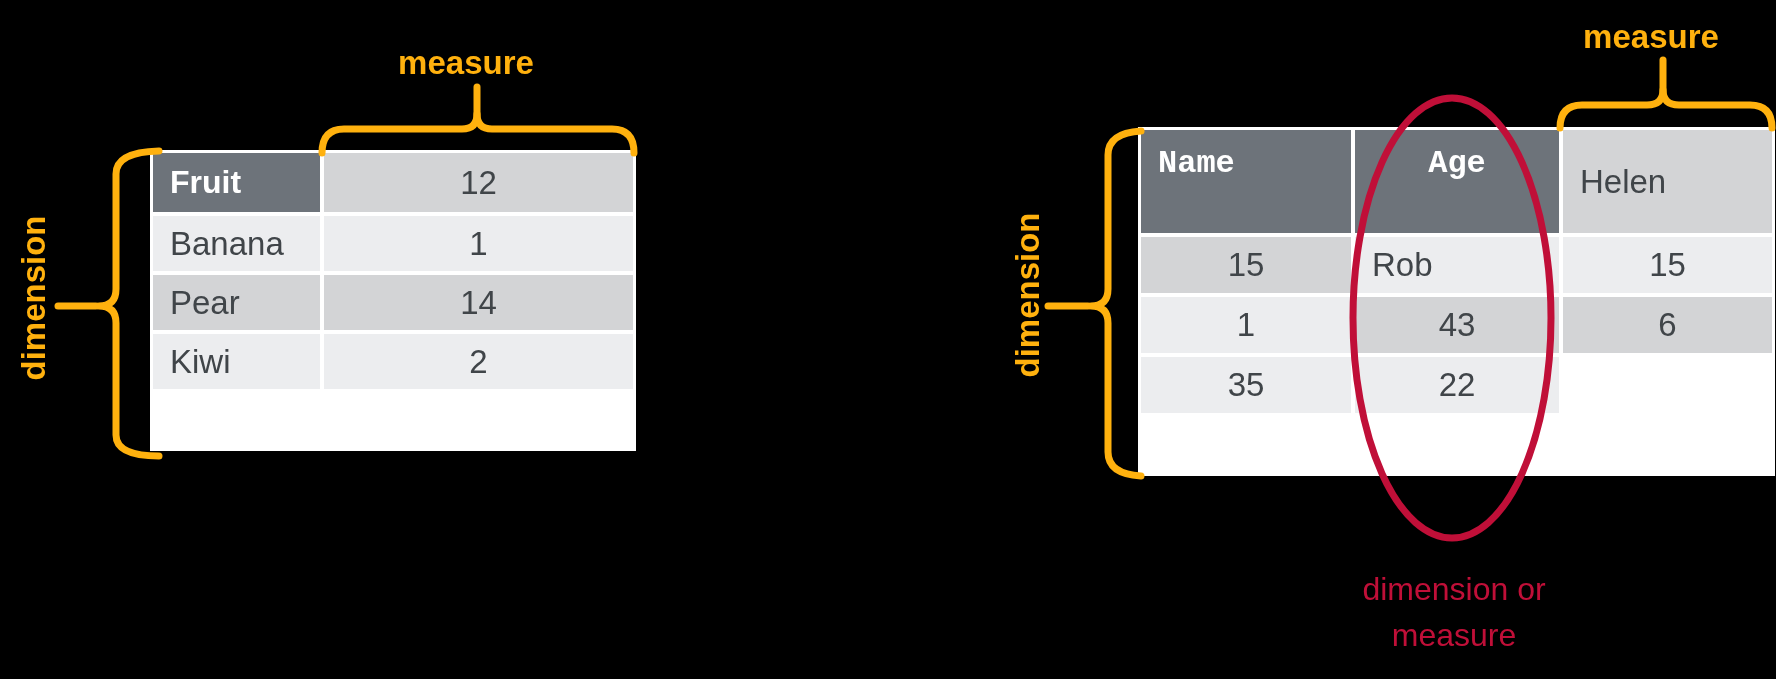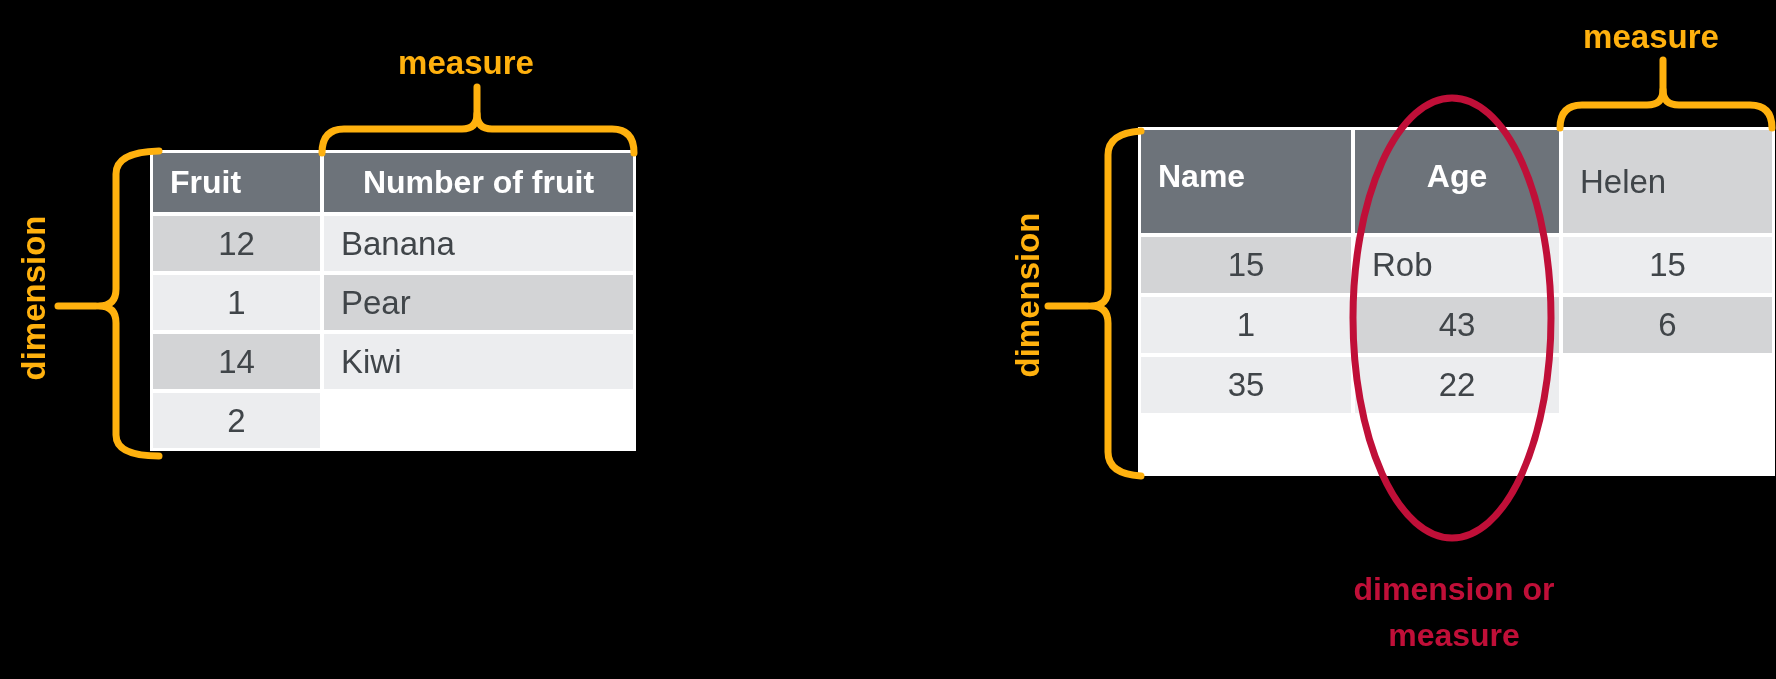--- a/index.html
+++ b/index.html
@@ -32,24 +32,25 @@
   }
   .cell { display: flex; align-items: center; justify-content: center; }
   .th {
     background: #6D737A;
     color: #ffffff;
     font-weight: bold;
     font-size: 32px;
   }
   .tbl-right .th {
     align-items: flex-start;
-    padding-top: 24px;
+    padding-top: 11px;
     line-height: 45px;
     text-align: center;
     box-sizing: border-box;
+    font-family: Liberation Mono, monospace;
   }
   .cell.first {
     justify-content: flex-start;
     padding-left: 17px;
     box-sizing: border-box;
     text-align: left;
   }
   .td { font-size: 33px; color: #404549; }
   .dark  { background: #D3D4D6; }
   .light { background: #ECEDEF; }
@@ -77,35 +78,34 @@
   }
   .label-measure-left  { left: 316px; top: 44px;  width: 300px; }
   .label-measure-right { left: 1501px; top: 18px; width: 300px; }
   .label-dim-left  { left: -56px; top: 280px; }
   .label-dim-right { left: 938px; top: 277px; }
   .circle-note {
     position: absolute;
     left: 1279px; top: 566px;
     width: 350px;
     color: #C00F38;
-    font-weight: bold;
+    font-weight: normal;
     font-size: 32px;
     line-height: 46px;
     text-align: center;
     z-index: 11;
   }
 </style>
 </head>
 <body>
 
 <div class="canvas">
 
   <div class="tbl tbl-left">
     <div class="cell th first">Fruit</div>
-    <div class="cell th">Number of fruit</div>
 
     <div class="cell td dark">12</div>
 
     <div class="cell td light first">Banana</div>
     <div class="cell td light">1</div>
 
     <div class="cell td dark first">Pear</div>
     <div class="cell td dark">14</div>
 
     <div class="cell td light first">Kiwi</div>

